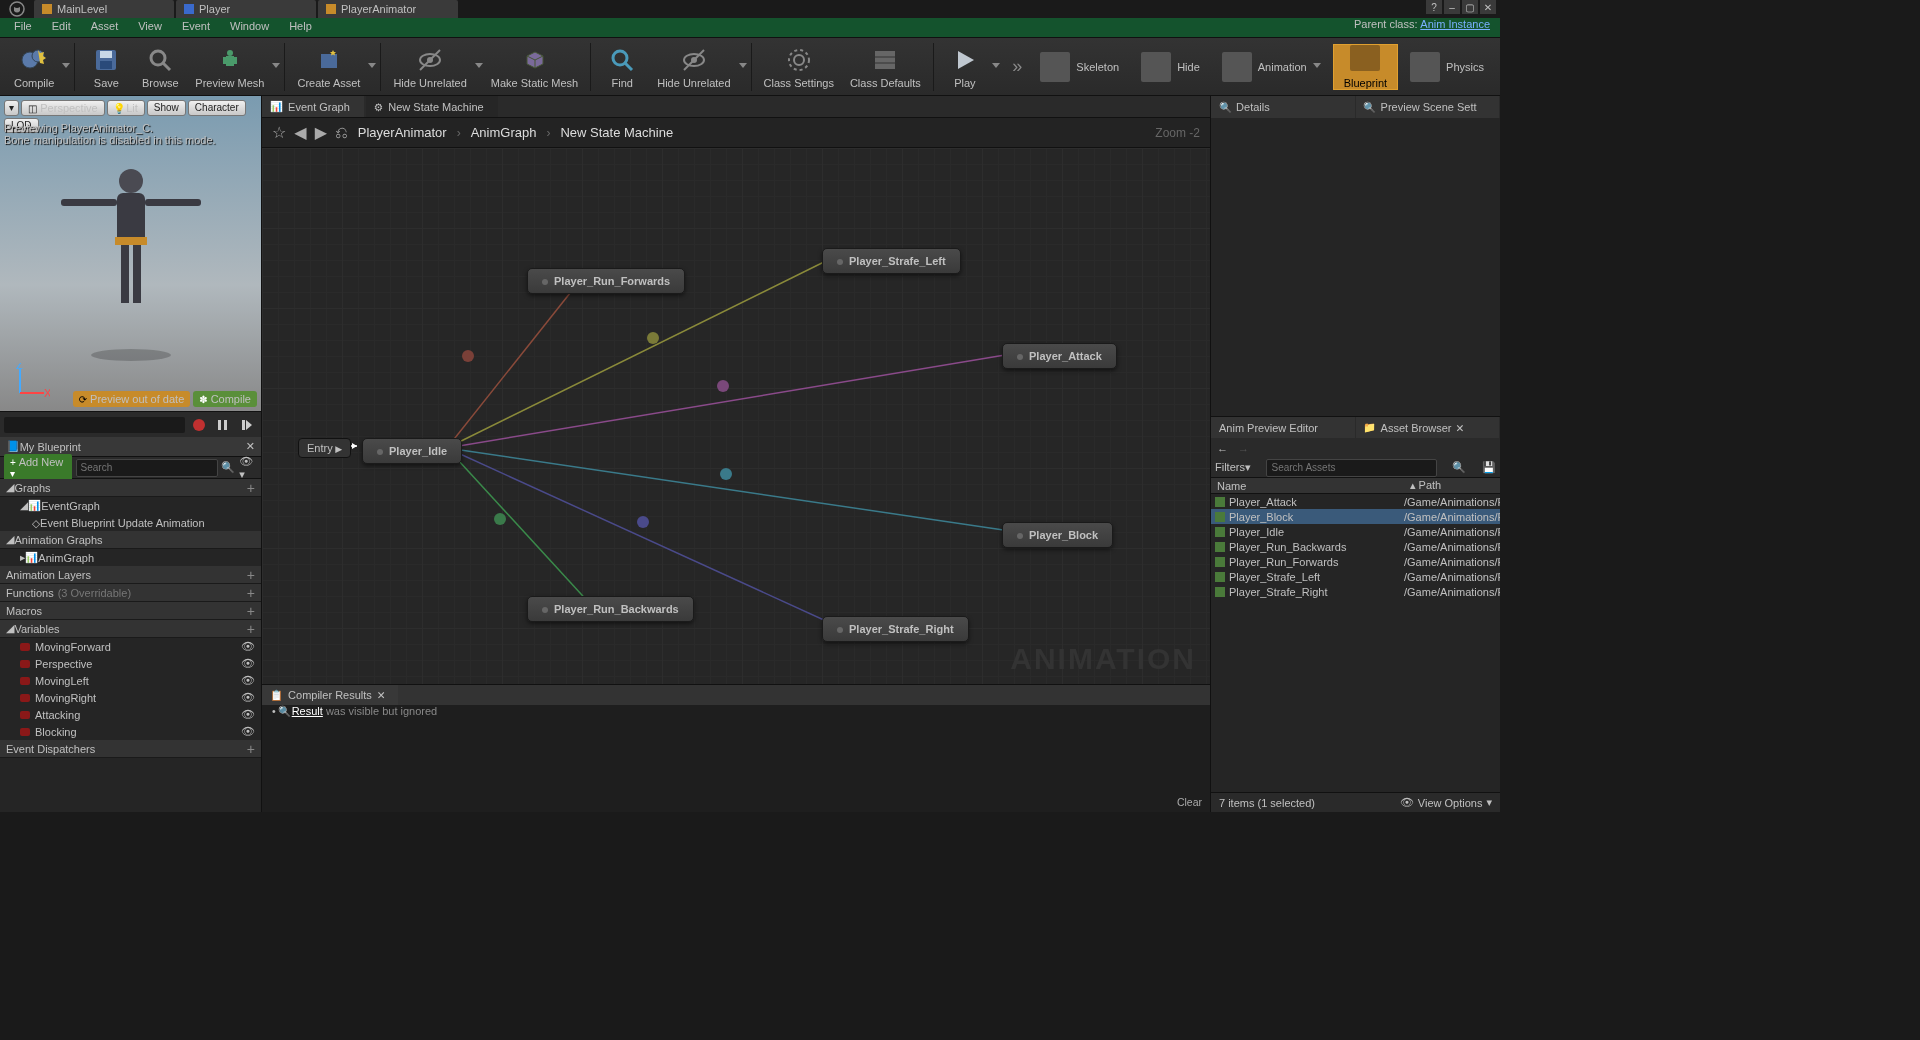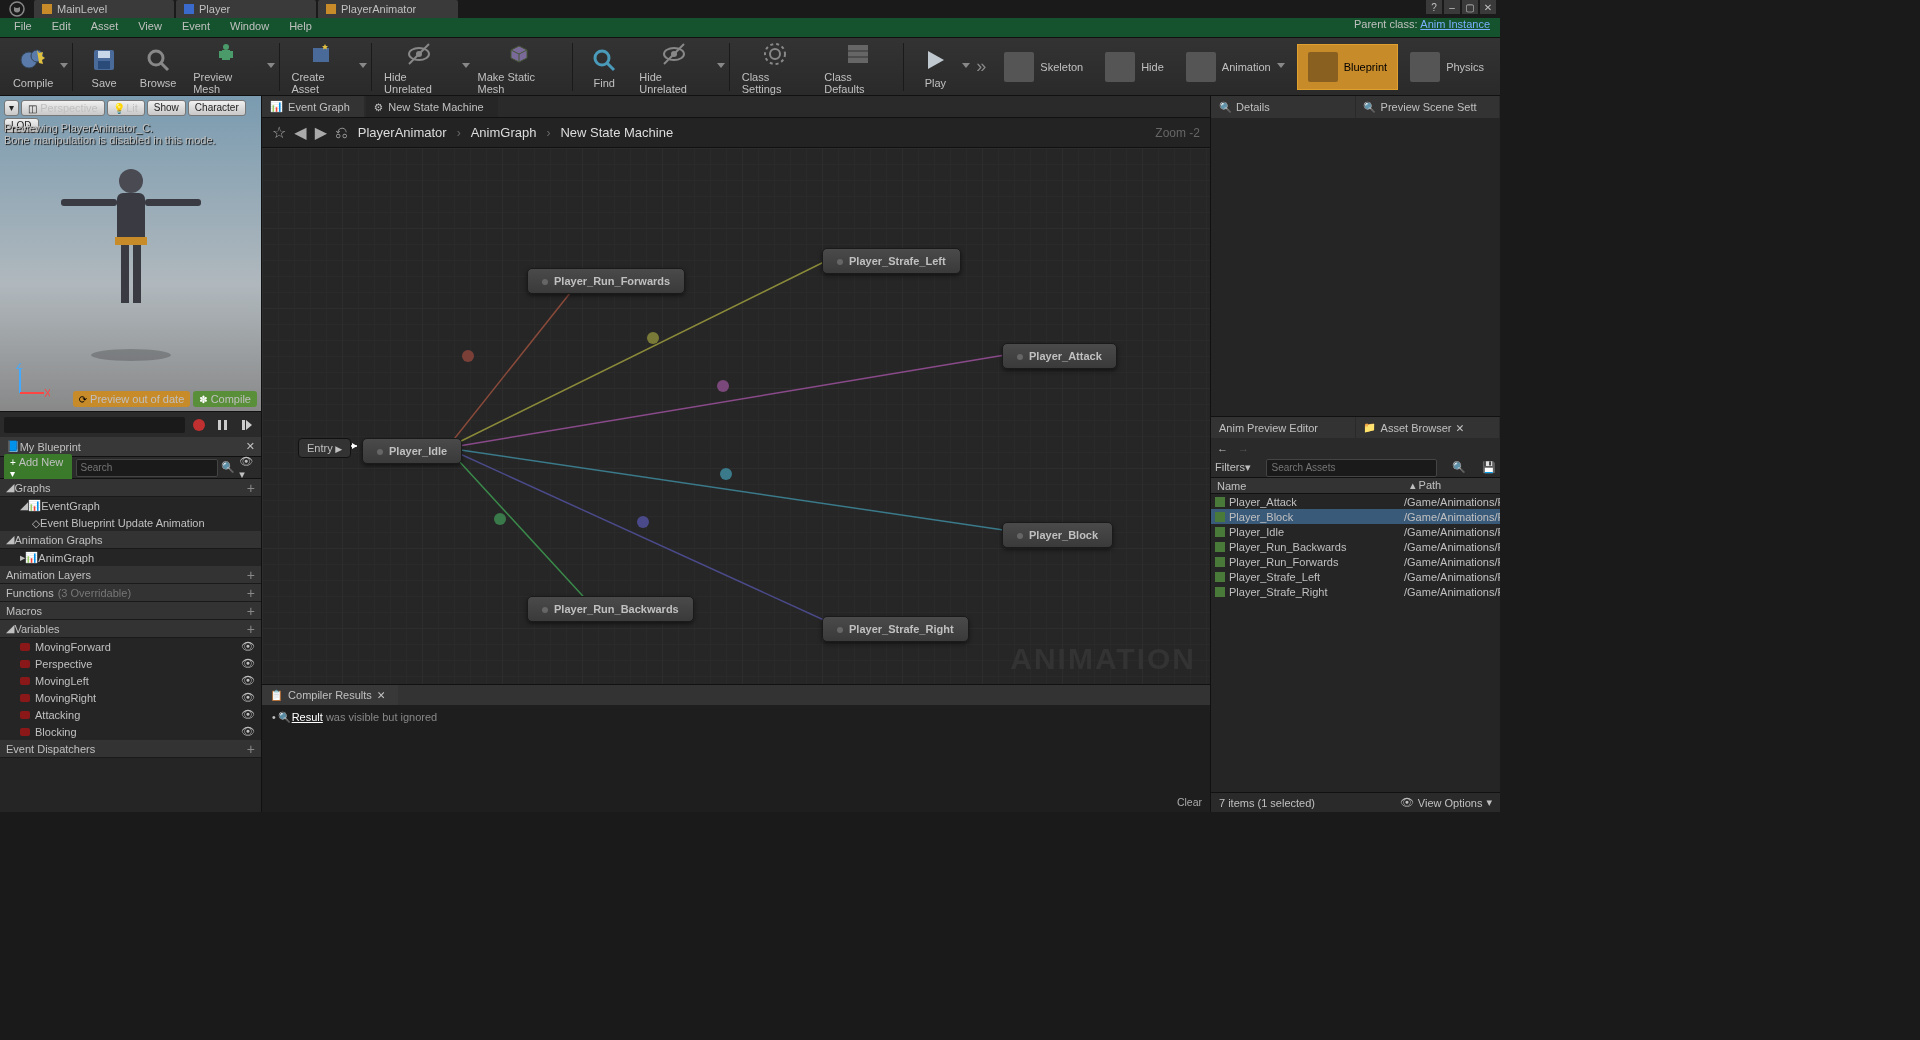--- a/index.html
+++ b/index.html
@@ -12,21 +12,21 @@
 .menubar { height:20px; background:#14532d; border-bottom:1px solid #111; display:flex; padding:0 4px; }
 .menuitem { padding:2px 10px; font-size:11px; cursor:pointer; }
 .parentcls { margin-left:auto; font-size:10px; color:#888; padding-right:6px;}
 .parentcls a{ color:#7ab0ff; text-decoration:underline; cursor:pointer;}
 .toolbar { height:58px; background:linear-gradient(#333,#2a2a2a); border-bottom:1px solid #111; display:flex; align-items:center; padding:0 6px; }
 .tbbtn { display:flex; flex-direction:column; align-items:center; justify-content:center; padding:2px 8px; min-width:54px; cursor:pointer; font-size:10px; gap:2px; }
 .tbbtn .ico { width:30px; height:30px; display:flex; align-items:center; justify-content:center; }
 .tbsep { width:1px; height:48px; background:#1a1a1a; margin:0 4px; }
 .rtmode { display:flex; margin-left:auto; gap:2px; align-items:center;}
 .modechip { height:46px; padding:0 10px; display:flex; align-items:center; gap:6px; cursor:pointer; font-size:11px;}
-.modechip.active { background:#c78b2a; border:1px solid #e0a030; color:#000; }
+.modechip.active { background:#c78b2a; border:1px solid #e0a030; color:#000;flex-direction:column; }
 .modechip .mi { width:30px; height:30px; background:#555; border-radius:2px;}
 .arrow-dd{ width:8px;height:8px;border-left:4px solid transparent;border-right:4px solid transparent;border-top:5px solid #888; }
 .main { position:absolute; top:96px; bottom:0; left:0; right:0; display:flex; }
 .leftcol { width:262px; display:flex; flex-direction:column; background:#252525; border-right:1px solid #111;}
 .viewport { height:315px; position:relative; background:linear-gradient(#7a9bb0,#b0b8bd 60%,#888 100%); }
 .vpbtns { position:absolute; top:4px; left:4px; display:flex; gap:2px; flex-wrap:wrap;}
 .vpbtn { background:linear-gradient(#f0f0f0,#c8c8c8); color:#222; border:1px solid #777; border-radius:3px; padding:1px 6px; font-size:10px; cursor:pointer;}
 .vpoverlay { position:absolute; top:26px; left:4px; font-size:10px; color:#e0e0d0; text-shadow:1px 1px 1px #000;}
 .vpfooter { position:absolute; bottom:4px; right:4px; display:flex; gap:3px;}
 .pill { border-radius:3px; padding:2px 6px; font-size:10px; cursor:pointer; display:flex; align-items:center; gap:3px;}
@@ -60,21 +60,21 @@
 .graph{ flex:1; position:relative; background:#262626; background-image:linear-gradient(#2d2d2d 1px,transparent 1px),linear-gradient(90deg,#2d2d2d 1px,transparent 1px),linear-gradient(#2a2a2a 1px,transparent 1px),linear-gradient(90deg,#2a2a2a 1px,transparent 1px); background-size:80px 80px,80px 80px,16px 16px,16px 16px; overflow:hidden;}
 .watermark{ position:absolute; right:14px; bottom:8px; font-size:30px; font-weight:800; color:#333; letter-spacing:2px;}
 .node{ position:absolute; background:linear-gradient(#4a4a4a,#3a3a3a); border:1px solid #1a1a1a; border-radius:5px; padding:6px 14px; font-size:11px; font-weight:bold; color:#e0e0e0; cursor:move; box-shadow:0 2px 4px rgba(0,0,0,.5);}
 .node .dot{ display:inline-block; width:6px;height:6px;border-radius:50%;background:#666;margin-right:6px;}
 .entry{ position:absolute; background:#333; border:1px solid #111; border-radius:4px; padding:3px 8px; font-size:9px;}
 .tdot{ position:absolute; width:12px;height:12px;border-radius:50%;}
 svg.lines{ position:absolute; inset:0; width:100%; height:100%; pointer-events:none;}
 .compres{ height:128px; border-top:1px solid #111;}
 .crtab{ height:20px; background:#333; display:flex; align-items:center;}
 .crtab .tab{ padding:0 12px 0 8px; background:#383838; display:flex; align-items:center; gap:5px; height:100%; font-size:10.5px;}
-.crbody{ padding:6px 10px; font-size:10.5px;}
+.crbody{ padding:0 10px; font-size:10.5px;}
 .crbody .res{ color:#fff; text-decoration:underline; cursor:pointer;}
 .crfoot{ position:absolute; right:8px; bottom:4px; font-size:10.5px; cursor:pointer; color:#aaa;}
 .rightcol{ width:290px; background:#252525; border-left:1px solid #111; display:flex; flex-direction:column;}
 .rtabs{ height:22px; display:flex; background:#2a2a2a;}
 .rtab{ flex:1; padding:0 8px; display:flex; align-items:center; gap:4px; font-size:10.5px; background:#333; margin-right:1px; cursor:pointer;}
 .dpanel{ flex:1;}
 .ablist{ flex:1; display:flex; flex-direction:column;}
 .abhdr{ height:16px; background:#333; display:flex; align-items:center; font-size:10px; border-bottom:1px solid #111;}
 .abhdr .col{ padding:0 6px;}
 .abrow{ height:15px; display:flex; align-items:center; font-size:10px; cursor:pointer; padding-left:4px;}

